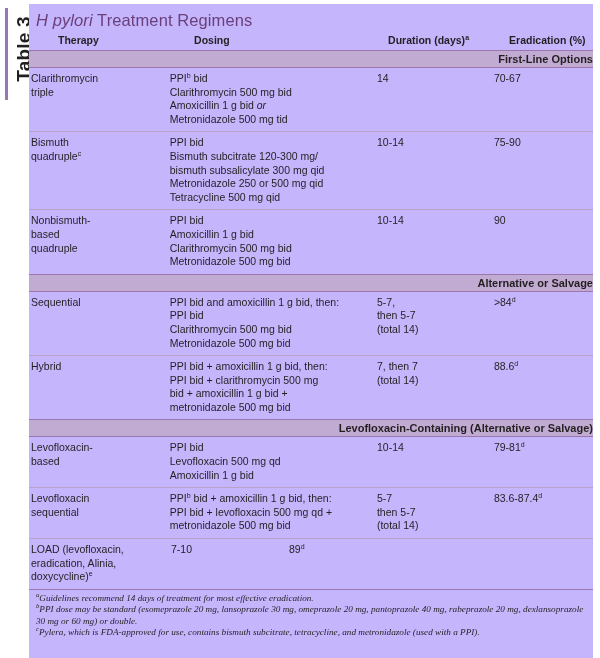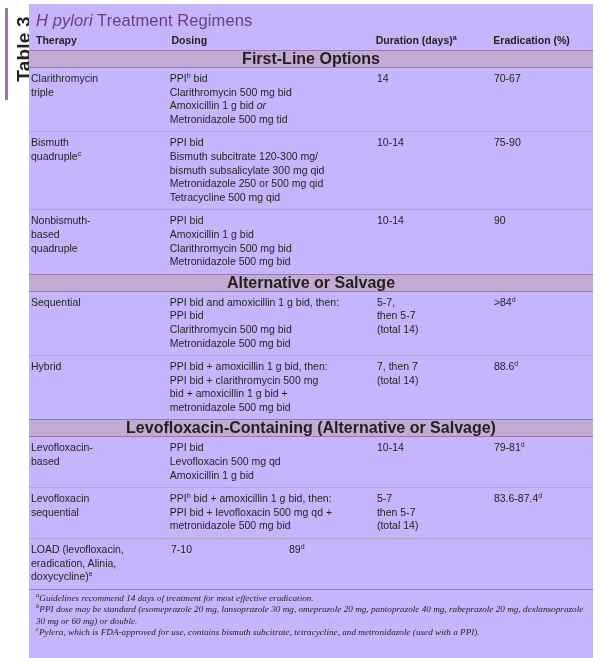--- a/index.html
+++ b/index.html
@@ -72,29 +72,29 @@
   .col-erad      { width: 100px; }
 
   
   #col-head {
     display: flex;
     padding: 2px 0 4px 7px;
     font-size: 10.5px;
     font-weight: bold;
     color: #231f20;
   }
-  #col-head > div { white-space: nowrap; }
+  #col-head > div { white-space: nowrap; margin-left: 22px; }
 
   
   .section-band {
     background: #c2abd2;
     color: #231f20;
-    font-size: 16px;
+    font-size: 11px;
     font-weight: bold;
-    text-align: center;
+    text-align: right;
     line-height: 16px;
     height: 16px;
     border-top: 1px solid #9a78ad;
     border-bottom: 1px solid #9a78ad;
   }
 
   
   .row {
     display: flex;
     padding: 4px 0 5px 2px;

